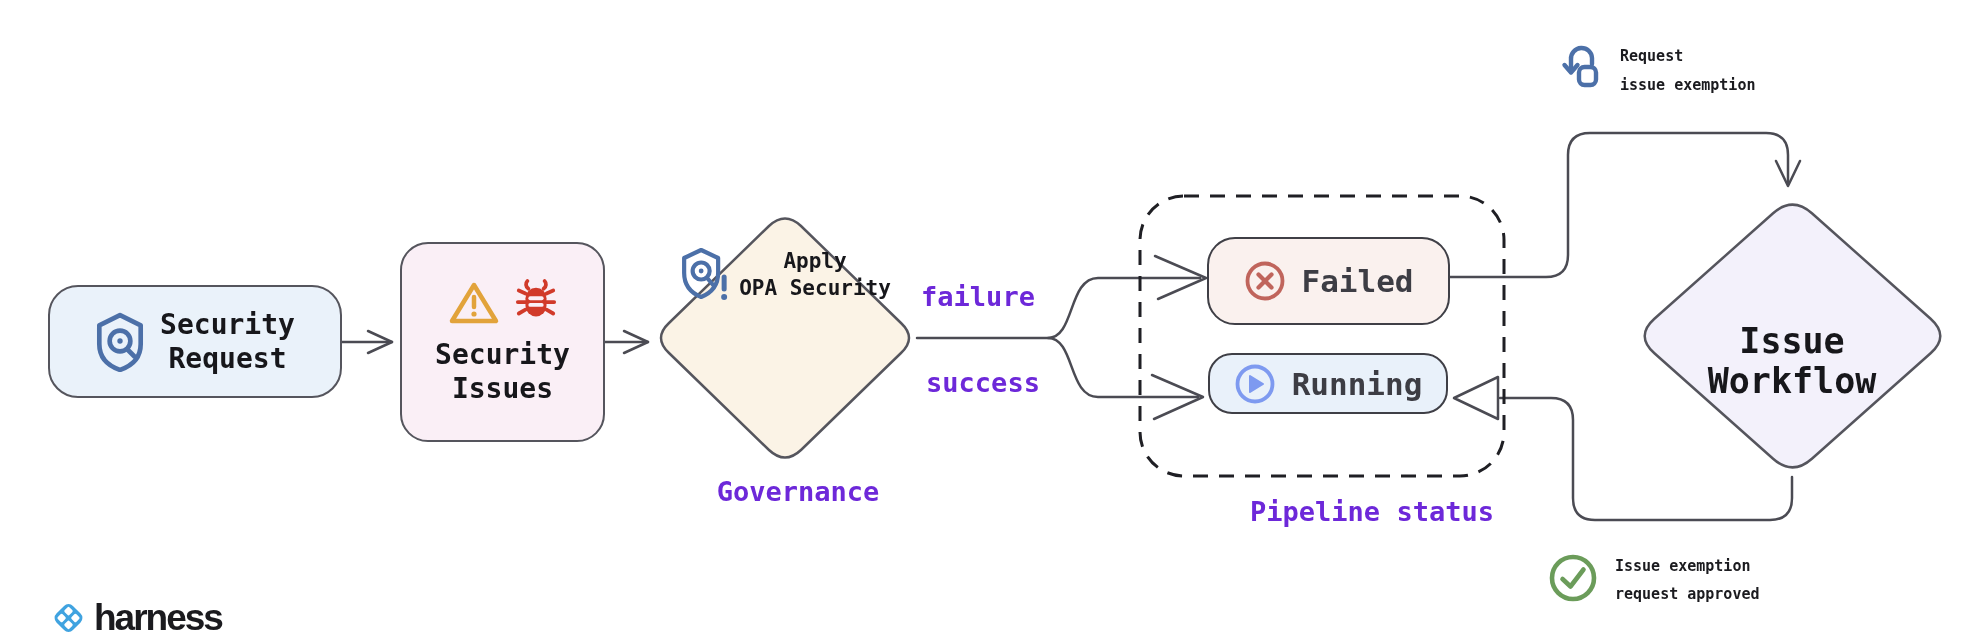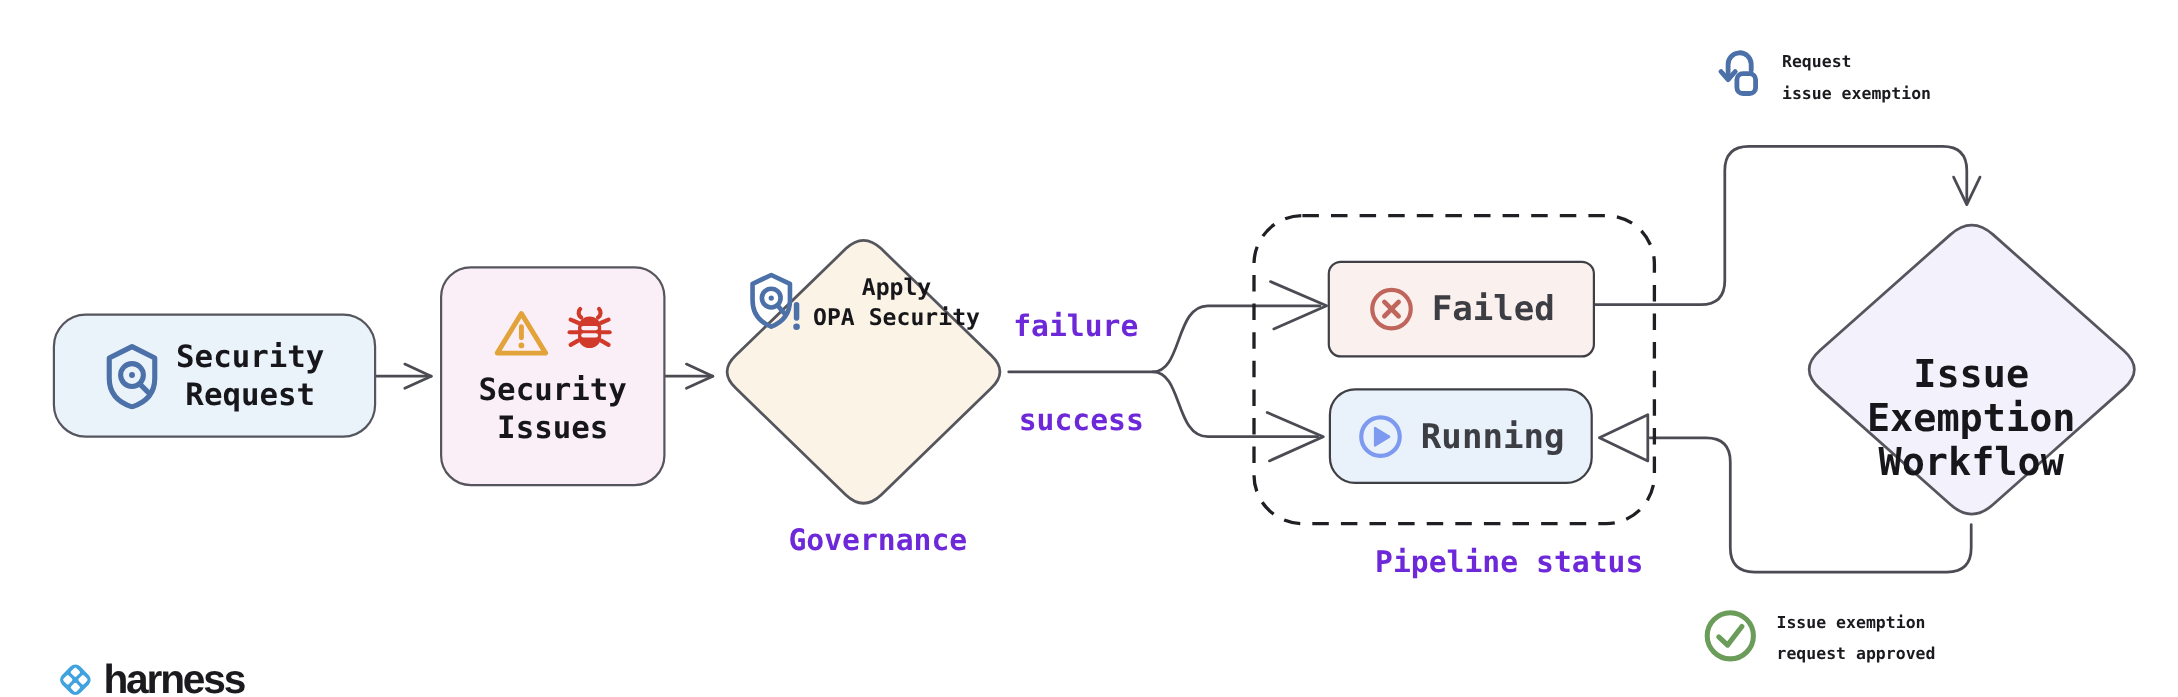--- a/index.html
+++ b/index.html
@@ -10,22 +10,22 @@
   .layer{position:absolute;left:0;top:0;}
   .node{
     position:absolute;display:flex;align-items:center;justify-content:center;
     box-sizing:border-box;border:2px solid #55555d;
   }
   .node .txt{font-weight:bold;color:#17171b;text-align:center;}
   .two-line{font-size:28px;line-height:34px;}
   .n-scanning{left:48px;top:285px;width:294px;height:113px;border-radius:30px;background:#eaf2fa;gap:15px;}
   .n-issues{left:400px;top:242px;width:205px;height:200px;border-radius:28px;background:#faeff6;flex-direction:column;gap:10px;}
   .icon-row{display:flex;align-items:center;gap:14px;}
-  .n-failed{left:1207px;top:237px;width:243px;height:88px;border-radius:12px;background:#faf1ee;border-color:#3f3f46;border-width:2.5px;gap:16px;}
-  .n-running{left:1208px;top:353px;width:240px;height:87px;border-radius:24px;background:#e9f1fa;border-color:#3f3f46;border-width:2.5px;gap:16px;}
+  .n-failed{left:1207px;top:237px;width:243px;height:88px;border-radius:28px;background:#faf1ee;border-color:#3f3f46;border-width:2.5px;gap:16px;}
+  .n-running{left:1208px;top:353px;width:240px;height:61px;border-radius:24px;background:#e9f1fa;border-color:#3f3f46;border-width:2.5px;gap:16px;}
   .status-txt{font-size:31px;font-weight:bold;color:#3d3d44;}
   .d1-content{
     position:absolute;left:785px;top:247px;transform:translateX(-50%);
     display:flex;flex-direction:row;align-items:center;gap:8px;
   }
   .d1-content .txt{font-size:21px;line-height:27px;font-weight:bold;color:#17171b;text-align:center;white-space:nowrap;}
   .d2-content{
     position:absolute;left:1792px;top:277px;transform:translateX(-50%);
     font-size:35px;line-height:40px;font-weight:bold;color:#17171b;text-align:center;white-space:nowrap;margin-top:44px;
   }
@@ -163,21 +163,20 @@
   <div class="node n-running">
     <svg width="42" height="42" viewBox="0 0 42 42">
       <circle cx="21" cy="21" r="17.5" fill="none" stroke="#7e9af0" stroke-width="3.8"></circle>
       <path d="M16,13 L29,21 L16,29 Z" fill="#7e9af0" stroke="#7e9af0" stroke-width="2" stroke-linejoin="round"></path>
     </svg>
     <div class="status-txt">Running</div>
   </div>
 
   <div class="d2-content">
     <div>Issue</div>
-    <div>Exemption</div>
     <div>Workflow</div>
   </div>
 
   <div class="annotation" style="left:1560px;top:42px;">
     <svg width="44" height="54" viewBox="0 0 44 54">
       <g fill="none" stroke="#4c70a8" stroke-width="4.4" stroke-linecap="round" stroke-linejoin="round">
         <path d="M11,29 V17 A10.5,10.5 0 0 1 32,16 V22"></path>
         <path d="M4.5,23 L11,30.5 L17.5,23"></path>
         <rect x="19" y="25" width="17" height="18" rx="5.5"></rect>
       </g>

